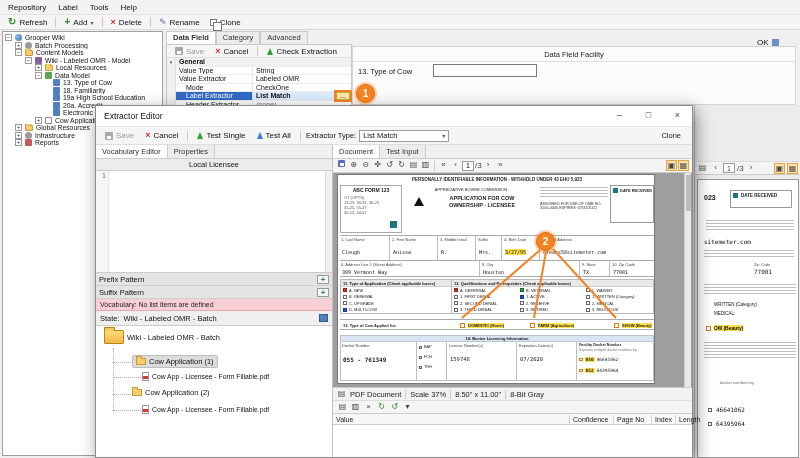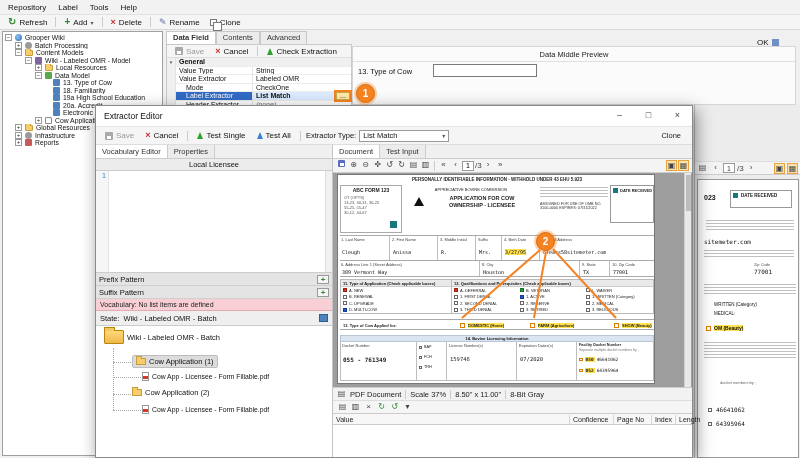--- a/index.html
+++ b/index.html
@@ -254,21 +254,21 @@
       </div>
     <div class="trow" style="padding-left:12px">
         <span class="texp">+</span>
         <span class="tic tic-report"></span>
         <span>Reports</span>
       </div>
   </div>
 
   <div class="dfp-tabs">
     <span class="tab active">Data Field</span>
-    <span class="tab">Contents</span>
+    <span class="tab">Category</span>
     <span class="tab">Advanced</span>
   </div>
 
   <div class="dfp-body">
     <div class="dftb">
       <span class="tbtn dis">
           <span class="disk gray"></span>
           <span>Save</span>
         </span>
       <span class="tbtn">
@@ -309,21 +309,21 @@
       </div>
       <div class="pg-row">
         <span class="pg-gutter"></span>
         <span class="pg-name ind">Header Extractor</span>
         <span class="pg-val noneval">(none)</span>
       </div>
     </div>
   </div>
 
   <div class="preview">
-    <div class="pv-title">Data Middle Preview</div>
+    <div class="pv-title">Data Field Facility</div>
     <div class="pv-rule"></div>
     <span class="pv-label">13. Type of Cow</span>
     <input class="pv-input" style="">
   </div>
   <div class="ok-btn">
       <span>OK</span>
       <span class="ok-ic"></span>
     </div>
 
   <div class="bgright">

